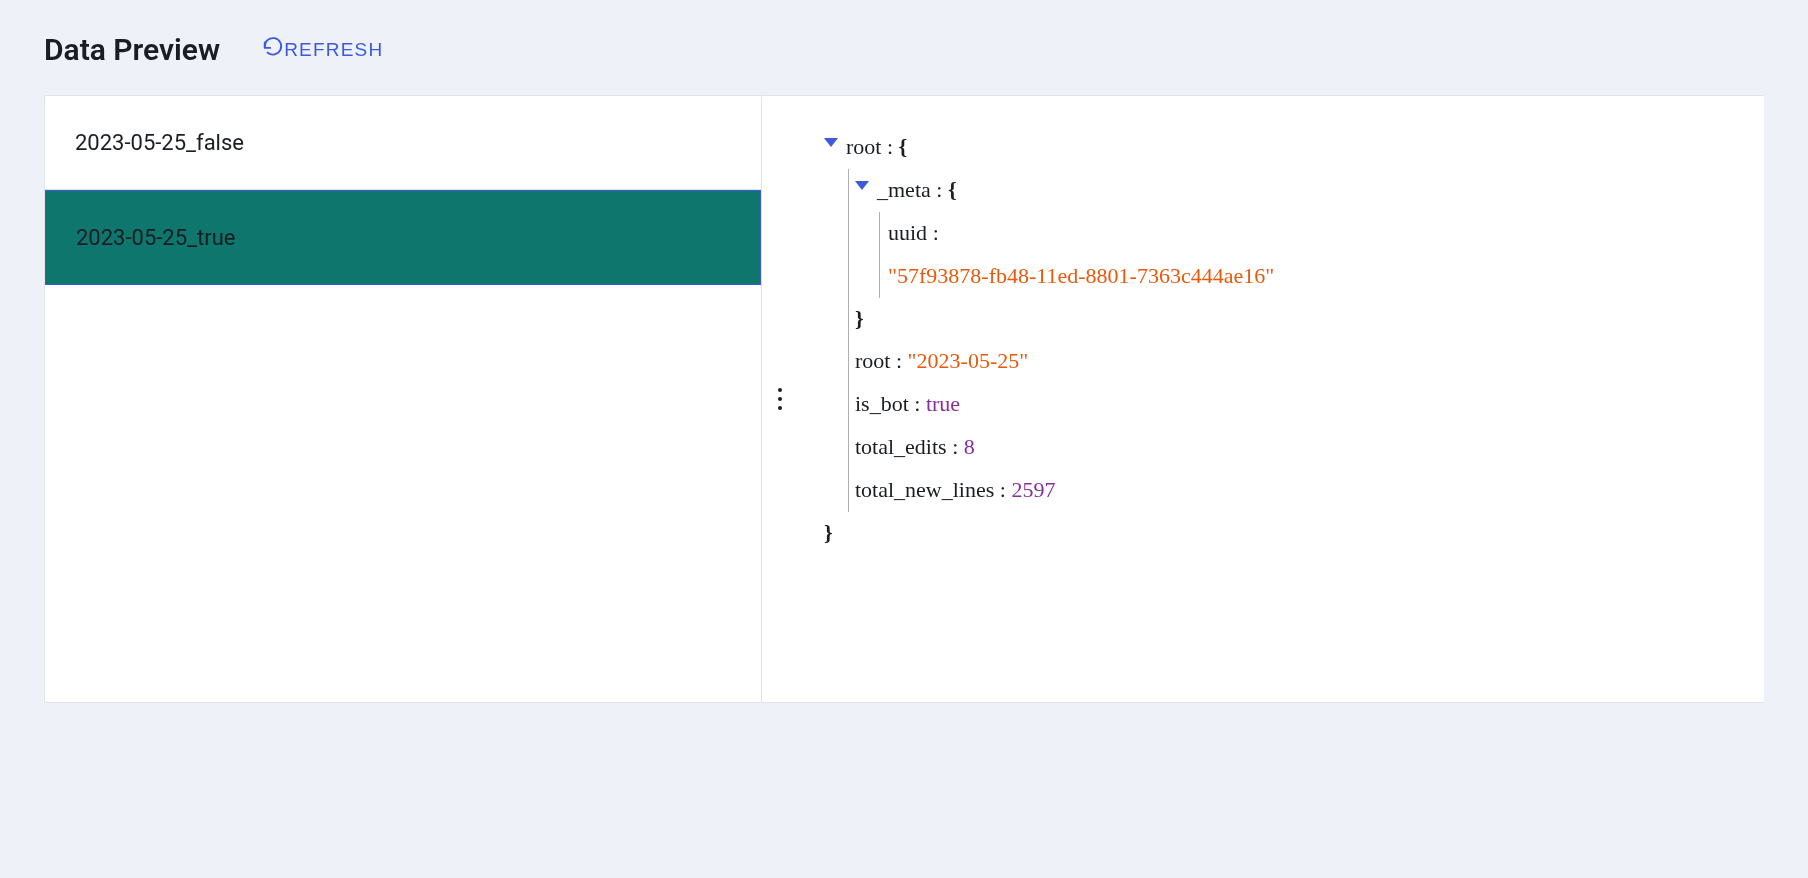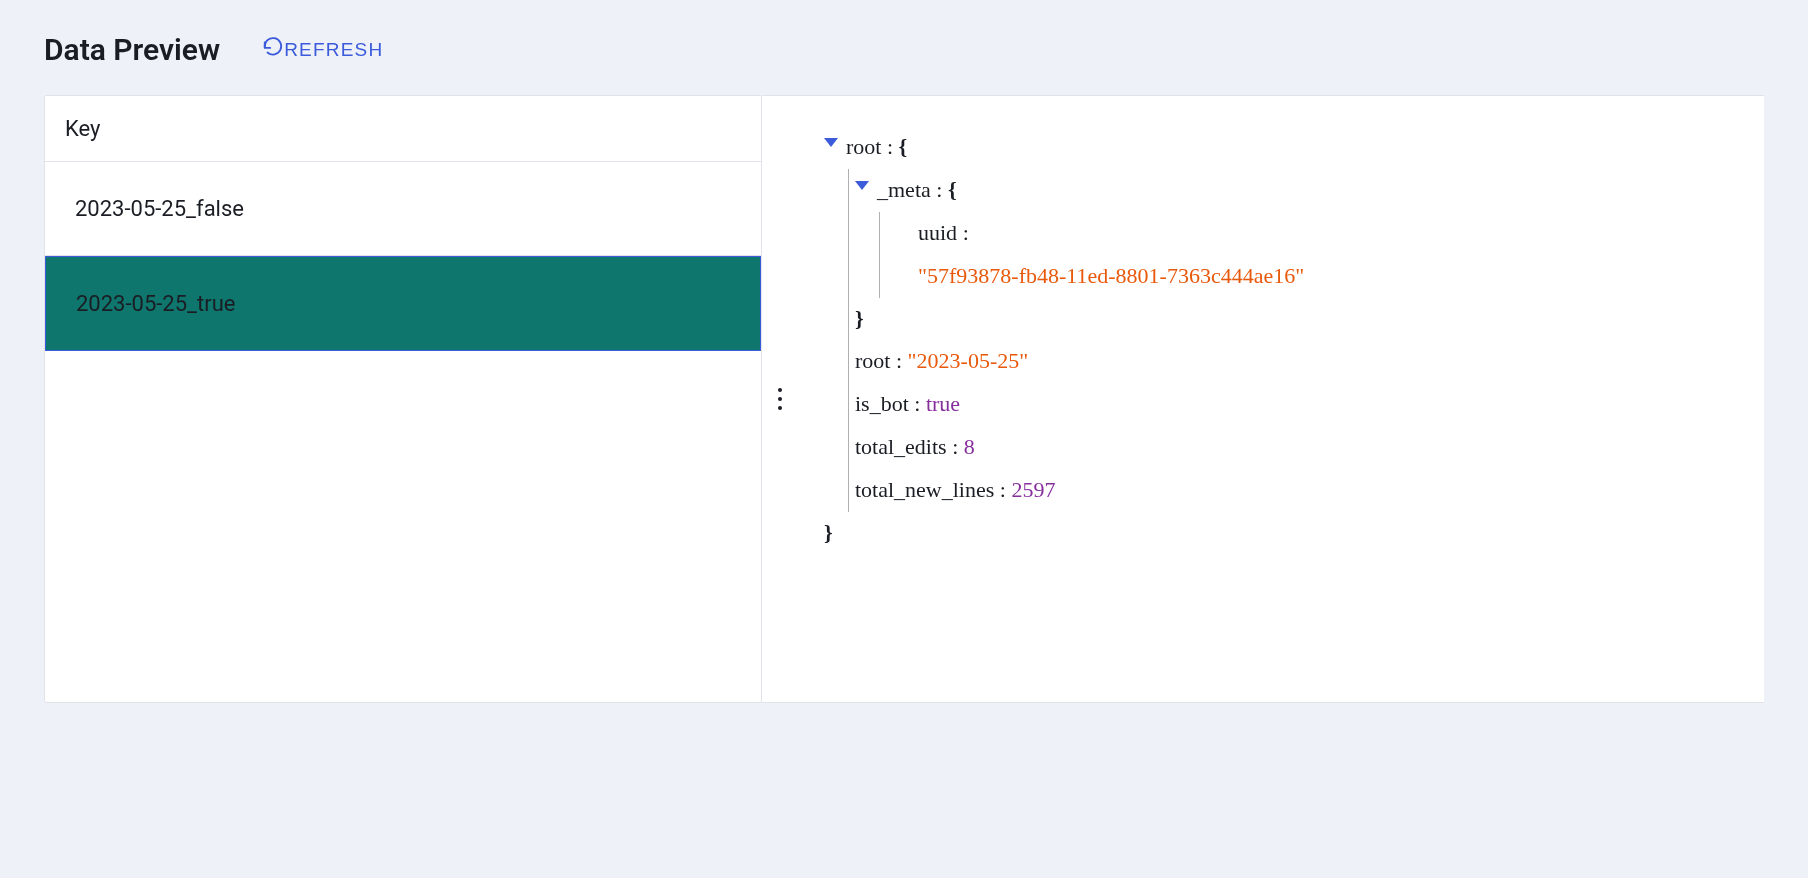--- a/index.html
+++ b/index.html
@@ -128,21 +128,20 @@
       margin-left: 24px;
       padding-left: 6px;
       border-left: 1px solid #b0b0b0;
     }
     .indent-2 {
       margin-left: 24px;
       padding-left: 8px;
       border-left: 1px solid #b0b0b0;
     }
     .indent-2-inner {
-      margin-left: 30px;
     }
     .key-text {
       color: #1a1d23;
     }
     .string-val {
       color: #e8590c;
     }
     .bool-val {
       color: #862e9c;
     }
@@ -168,21 +167,20 @@
         <path d="M3 12 A9 9 0 1 1 6 18" stroke-linecap="round"></path>
         <polyline points="3,7 3,13 9,13" stroke-linecap="round" stroke-linejoin="round"></polyline>
       </svg>
     </span>
     <span>REFRESH</span>
   </button>
 </div>
 
 <div class="content">
   <div class="left-panel">
-    <div class="table-header">Key</div>
     <div class="table-row">2023-05-25_false</div>
     <div class="table-row selected">2023-05-25_true</div>
   </div>
 
   <div class="divider-handle">
     <div class="divider-dots">
       <div class="divider-dot"></div>
       <div class="divider-dot"></div>
       <div class="divider-dot"></div>
     </div>

